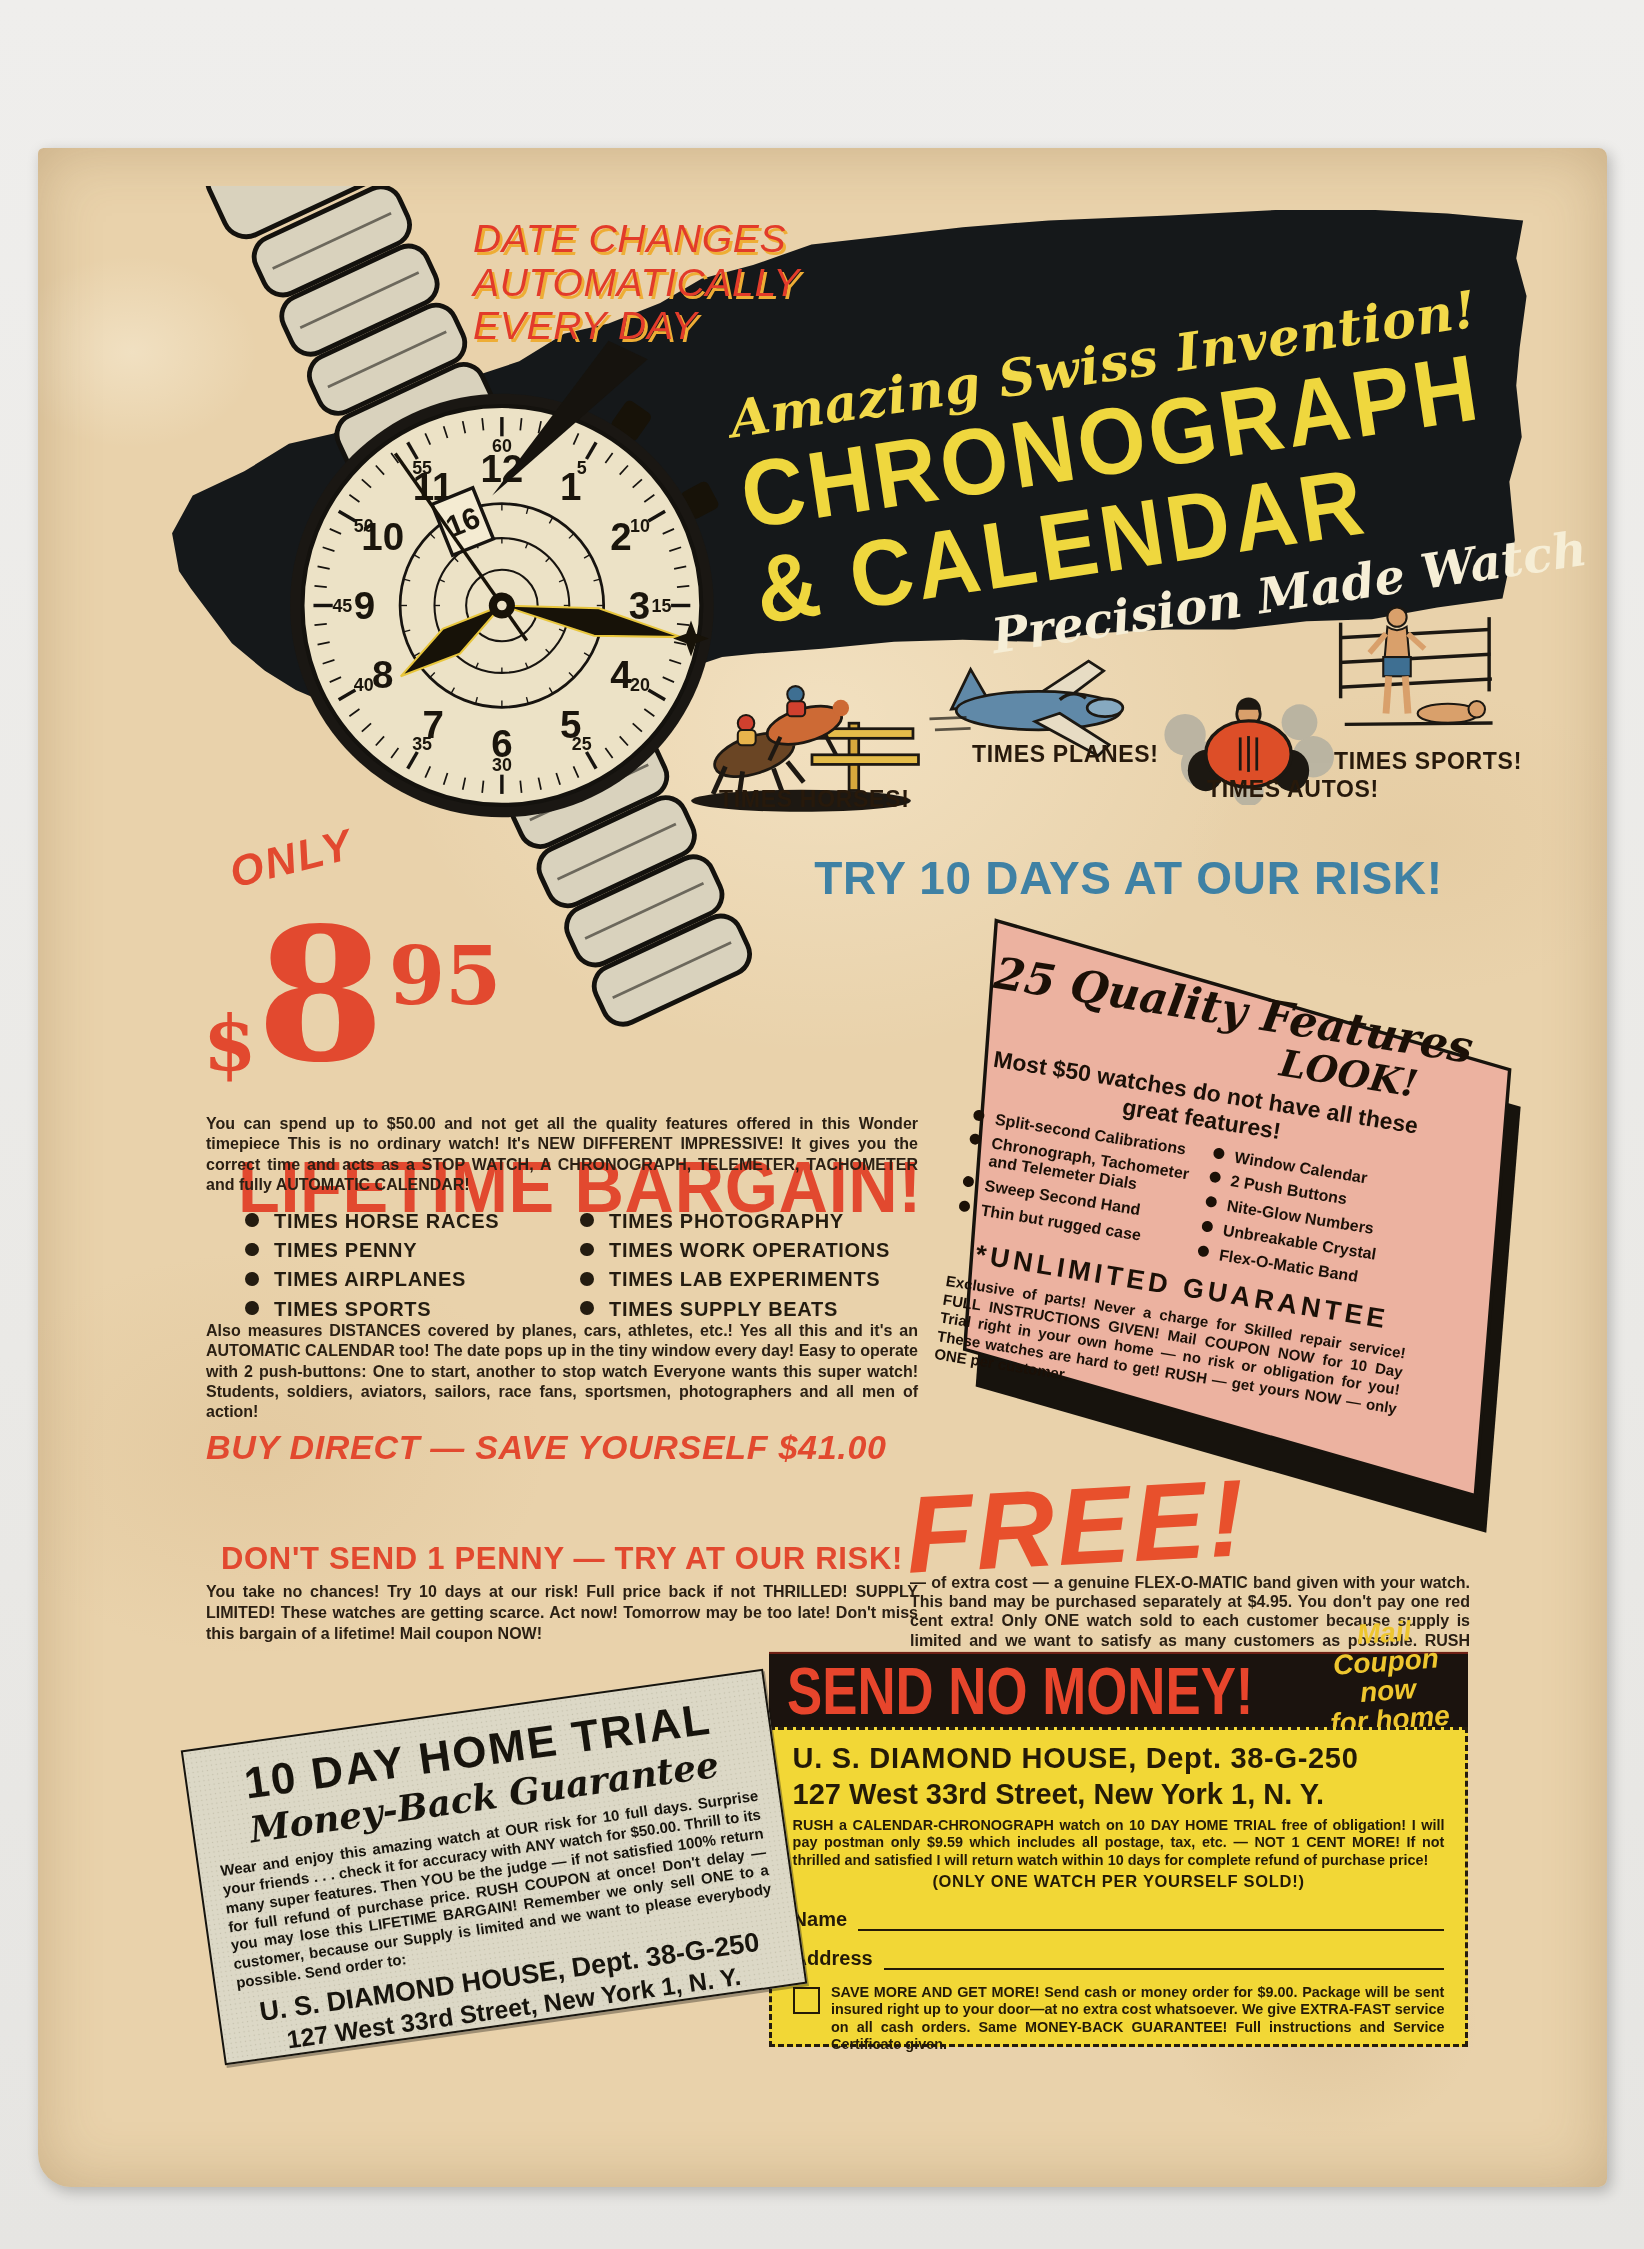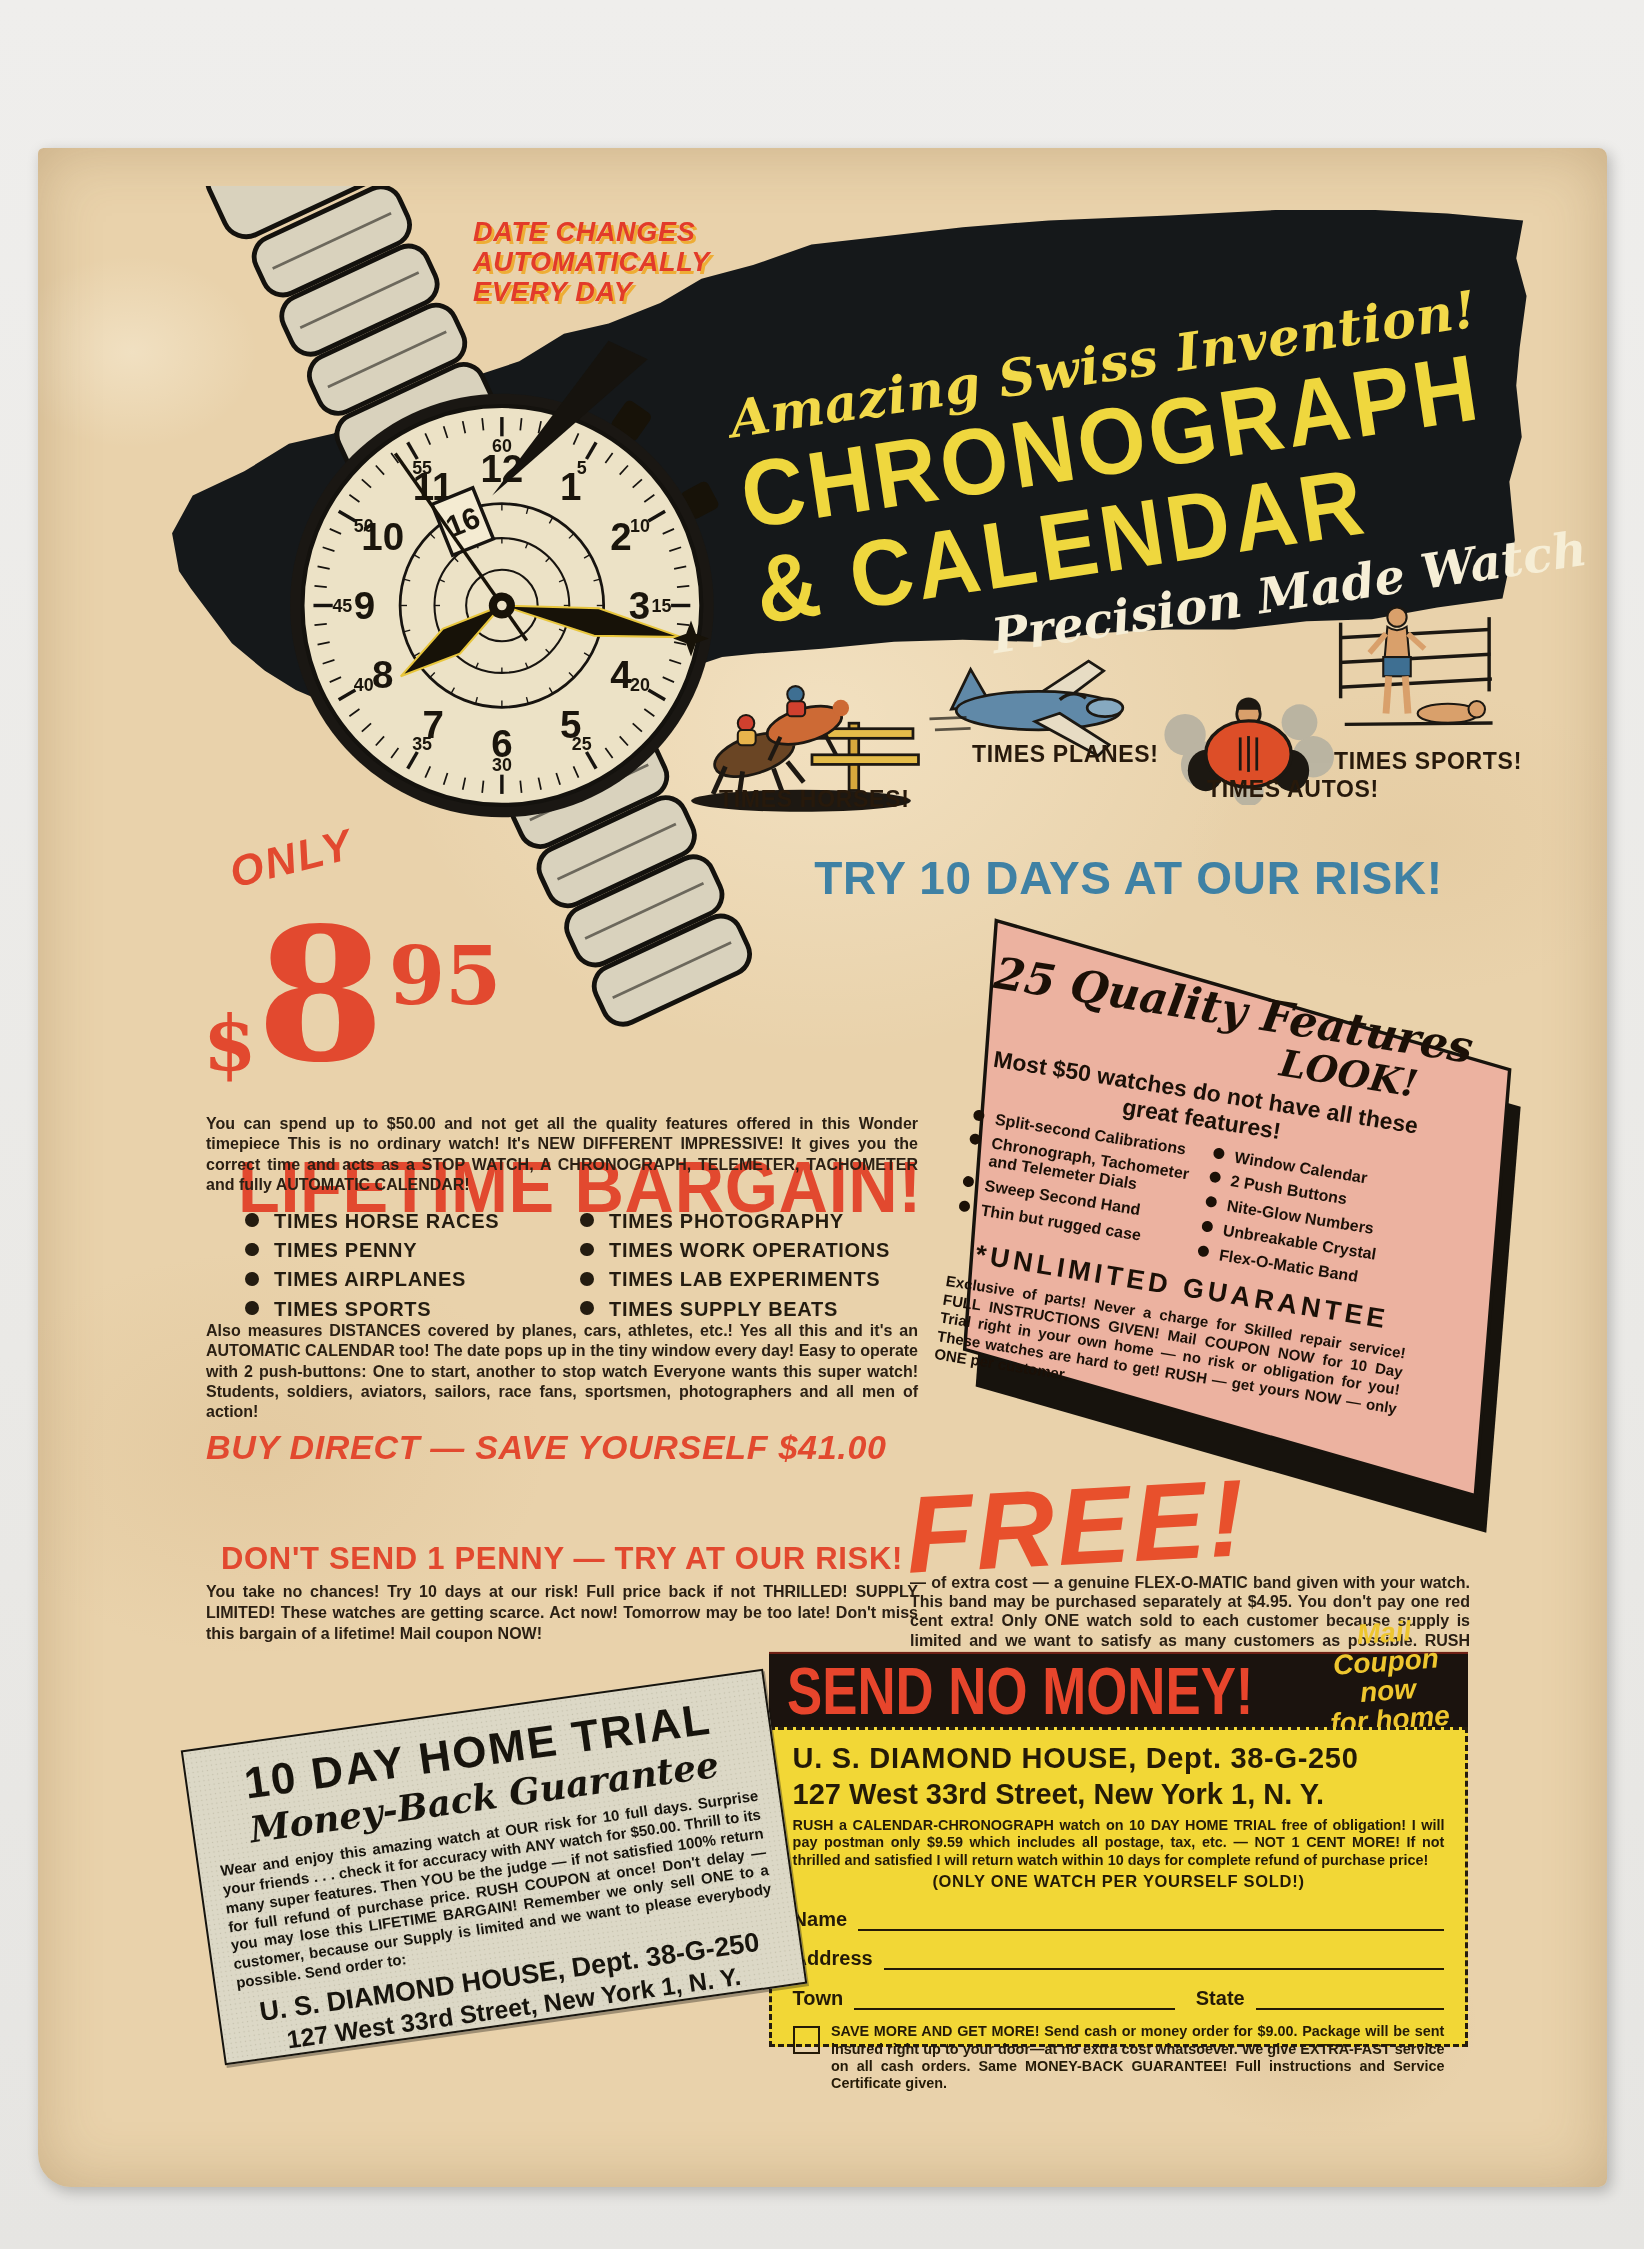--- a/index.html
+++ b/index.html
@@ -9,22 +9,22 @@
     background-image:
       radial-gradient(619px 481px at 50% 28%, rgba(255,246,224,.40), transparent 70%),
       radial-gradient(413px 289px at 14% 64%, rgba(198,160,106,.16), transparent 70%),
       radial-gradient(330px 220px at 88% 34%, rgba(208,172,118,.14), transparent 70%),
       radial-gradient(220px 165px at 82% 92%, rgba(178,138,84,.14), transparent 70%),
       radial-gradient(179px 138px at 6% 10%, rgba(255,250,235,.35), transparent 70%);
     box-shadow: inset 0 0 62px rgba(118,84,40,.28), 3.4px 4.8px 13.8px rgba(0,0,0,.22);
     border-radius:5.5px 8.3px 8.3px 33px;}
   .abs{position:absolute;}
   
-  .tagline{left:435px;top:69px;color:#e23b2a;font-style:italic;font-weight:bold;
-    font-size:27px;line-height:1.12;letter-spacing:0.7px;
+  .tagline{left:435px;top:69px;color:#e23b2a;font-style:italic;font-weight:normal;
+    font-size:39px;line-height:1.12;letter-spacing:0.7px;
     text-shadow:2.8px 2.8px 0 #eead35;}
   
   .brush-svg{left:0;top:0;width:1569px;height:2039px;pointer-events:none;}
   .banner-text{left:688px;top:242px;width:873px;transform:rotate(-8.5deg);transform-origin:left top;}
   .banner-script{font-family:"DejaVu Serif",serif;font-style:italic;font-weight:bold;
     font-size:51px;color:#f2d94a;letter-spacing:0.7px;}
   .banner-title{font-size:94px;font-weight:bold;color:#efd73e;letter-spacing:4.1px;line-height:1.02;
     transform:scaleX(.93);transform-origin:left;white-space:nowrap;}
   .banner-sub{font-family:"DejaVu Serif",serif;font-style:italic;font-weight:bold;
     font-size:48px;color:#f6eed6;margin-left:227px;margin-top:2.8px;white-space:nowrap;}
@@ -485,26 +485,20 @@
     <div class="c-body">RUSH a CALENDAR-CHRONOGRAPH watch on 10 DAY HOME TRIAL free of obligation! I will pay postman only $9.59 which includes all postage, tax, etc. — NOT 1 CENT MORE! If not thrilled and satisfied I will return watch within 10 days for complete refund of purchase price!</div>
     <div class="c-note">(ONLY ONE WATCH PER YOURSELF SOLD!)</div>
     <div class="c-row">
       <span class="c-label">Name</span>
       <span class="c-line"></span>
     </div>
     <div class="c-row">
       <span class="c-label">Address</span>
       <span class="c-line"></span>
     </div>
-    <div class="c-row">
-      <span class="c-label">Town</span>
-      <span class="c-line town"></span>
-      <span class="c-label">State</span>
-      <span class="c-line"></span>
-    </div>
     <div class="c-cash">
       <span class="c-box"></span>
       <span class="c-cash-text">SAVE MORE AND GET MORE! Send cash or money order for $9.00. Package will be sent insured right up to your door—at no extra cost whatsoever. We give EXTRA-FAST service on all cash orders. Same MONEY-BACK GUARANTEE! Full instructions and Service Certificate given.</span>
     </div>
   </div>
 
   <div class="abs cert">
     <div class="cert-title">10 DAY HOME TRIAL</div>
     <div class="cert-sub">Money-Back Guarantee</div>
     <div class="cert-body">Wear and enjoy this amazing watch at OUR risk for 10 full days. Surprise your friends . . . check it for accuracy with ANY watch for $50.00. Thrill to its many super features. Then YOU be the judge — if not satisfied 100% return for full refund of purchase price. RUSH COUPON at once! Don't delay — you may lose this LIFETIME BARGAIN! Remember we only sell ONE to a customer, because our Supply is limited and we want to please everybody possible. Send order to:</div>

